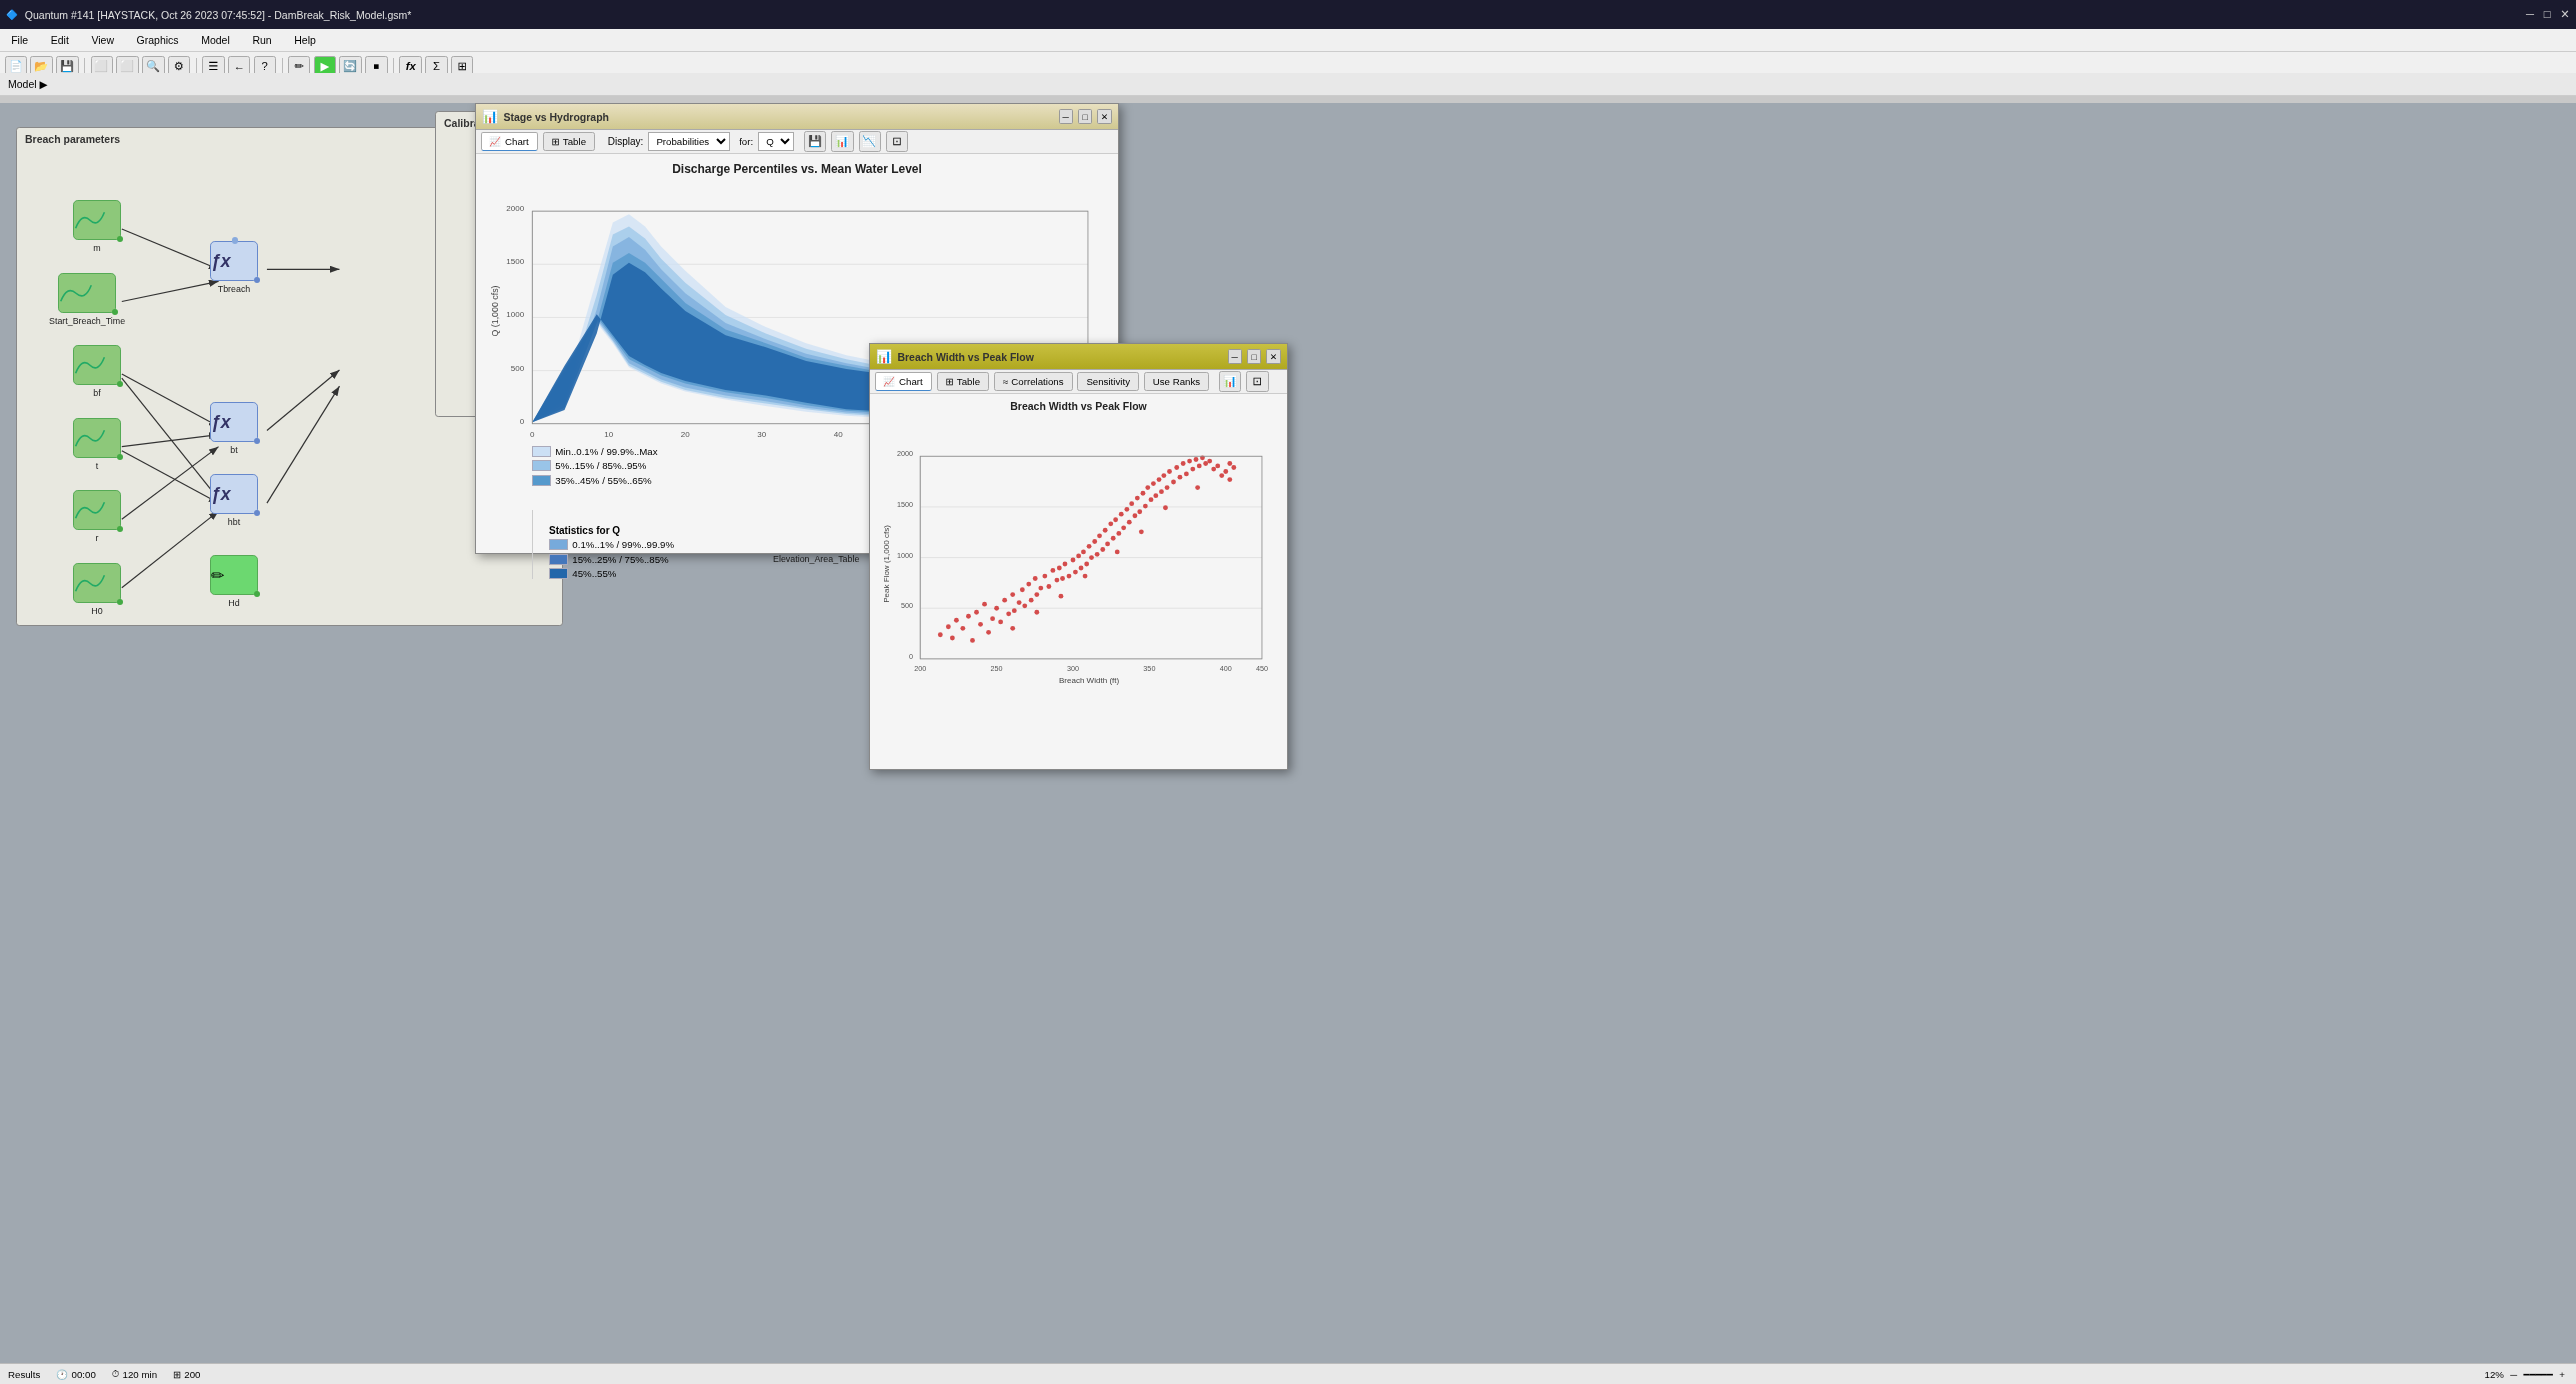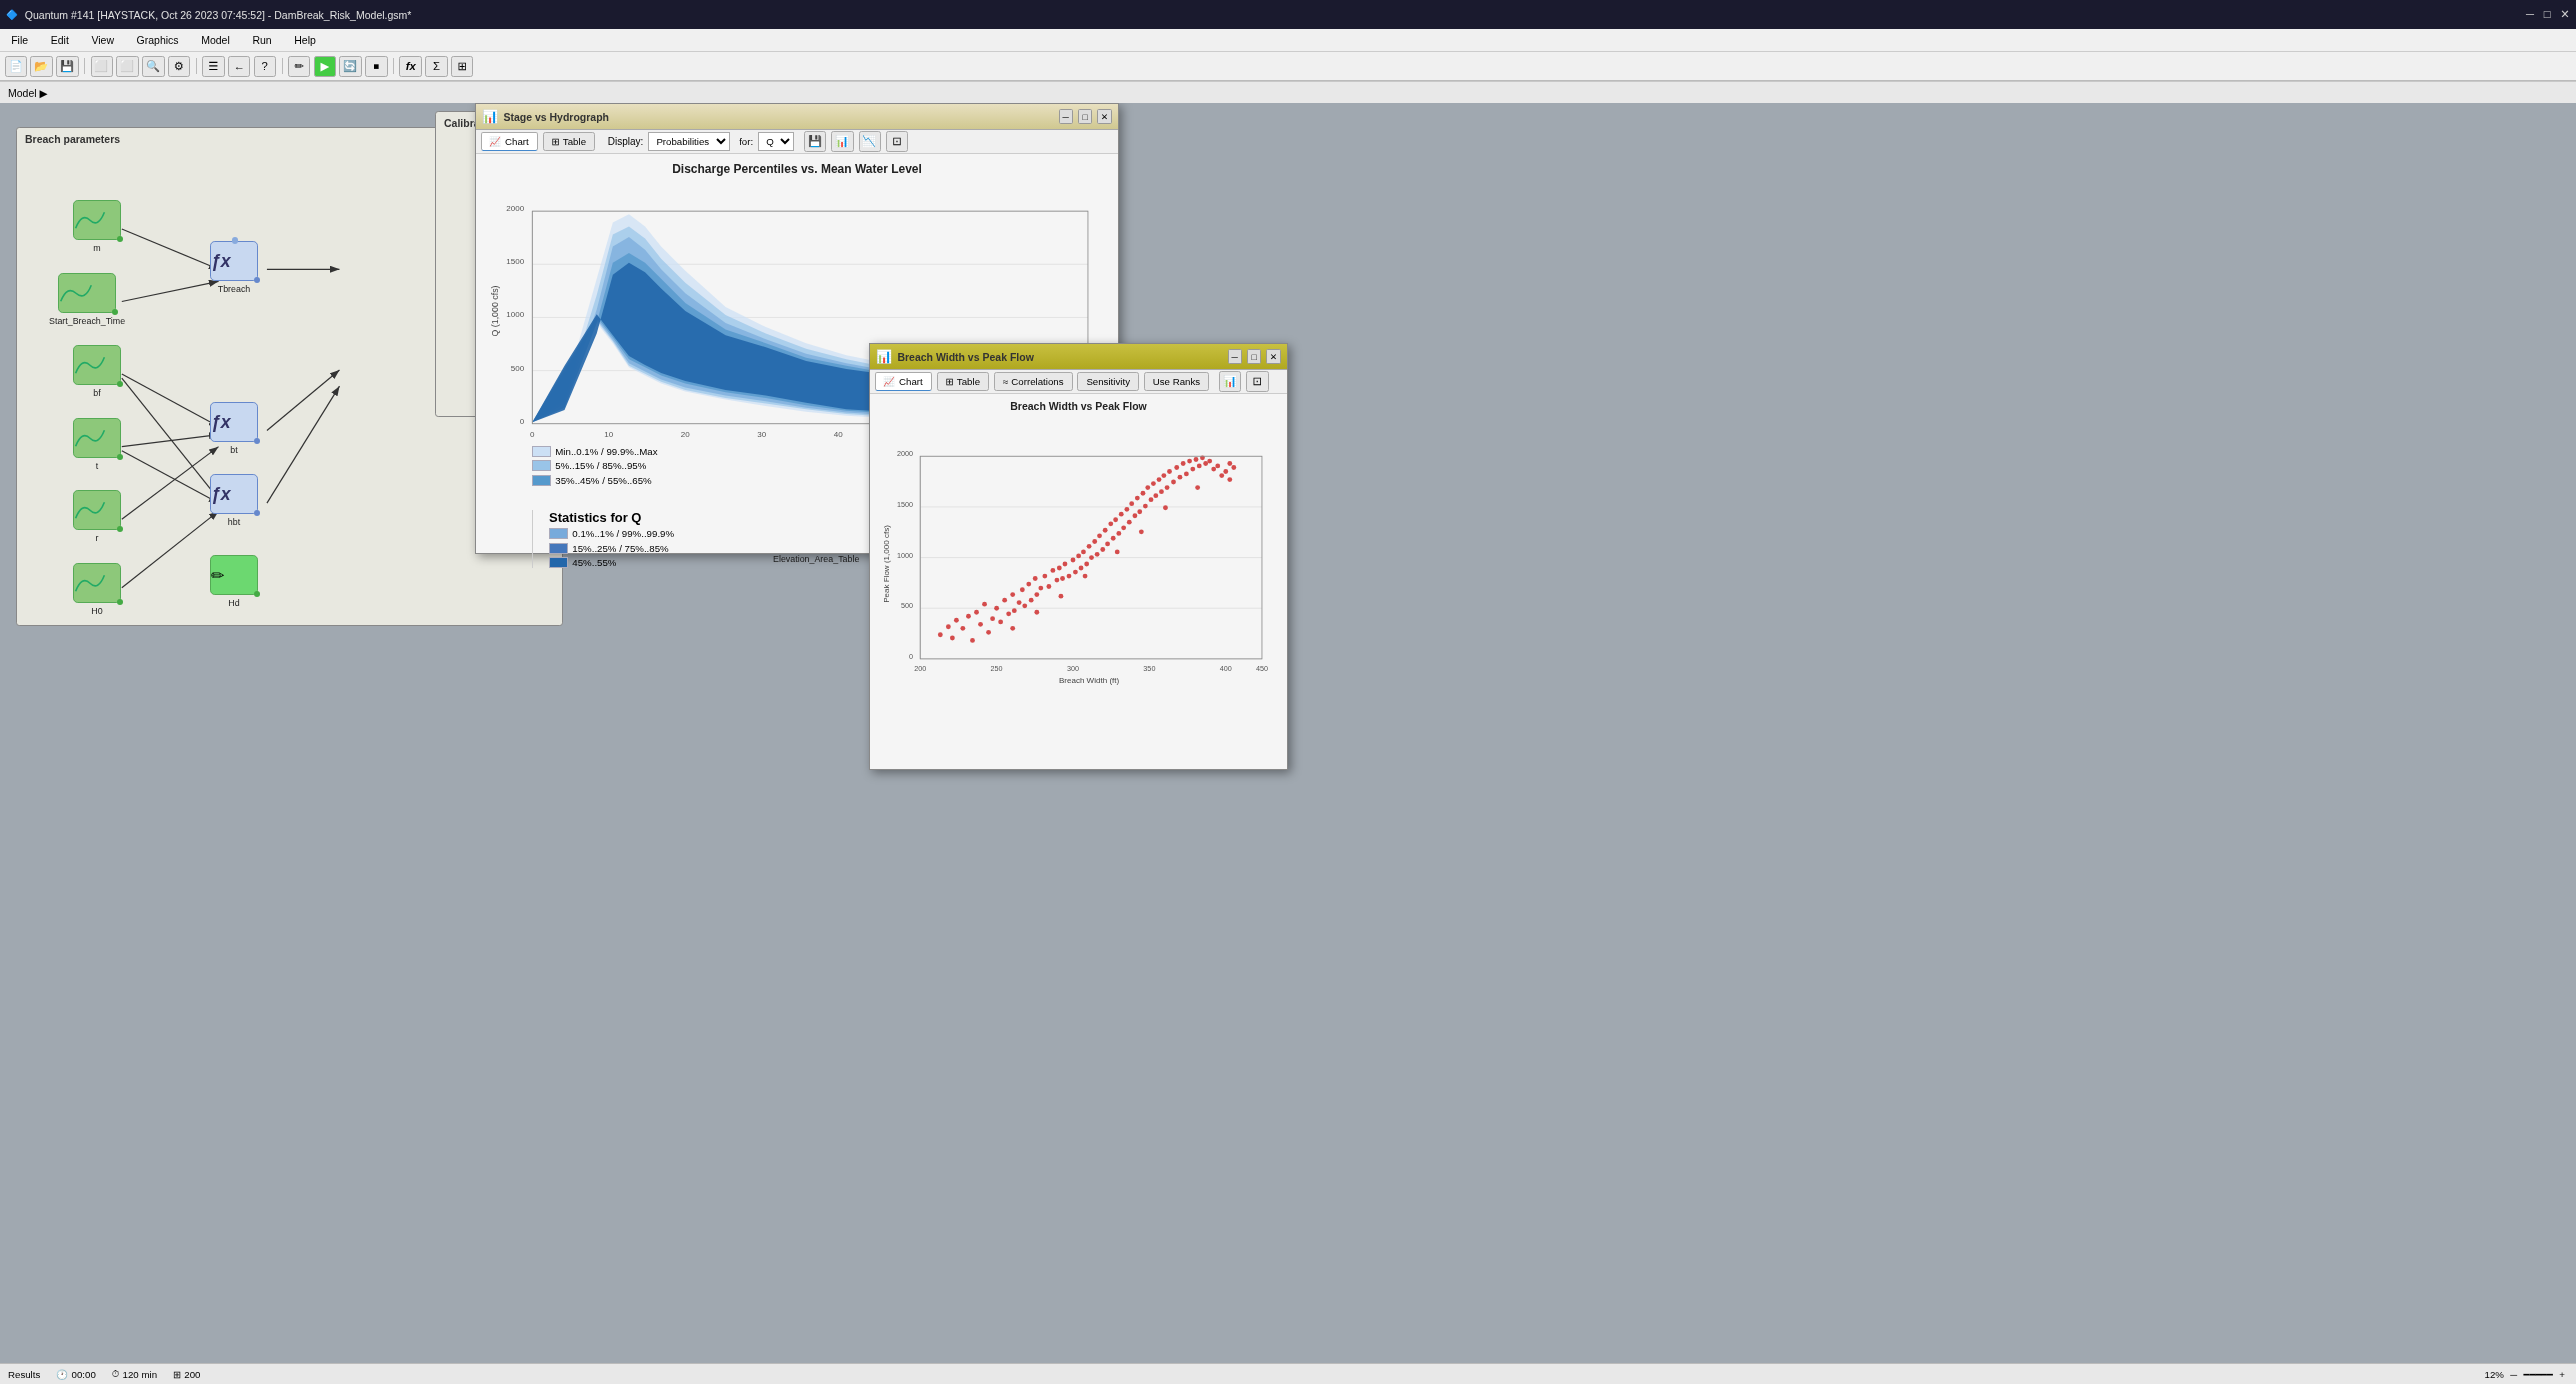--- a/index.html
+++ b/index.html
@@ -68,21 +68,21 @@
 
     
     .breadcrumb {
       background: #e8e8e8;
       height: 22.5px;
       display: flex;
       align-items: center;
       padding: 0 8px;
       border-bottom: 0.8px solid #ccc;
       position: absolute;
-      top: 82px; left: 0; right: 0;
+      top: 73px; left: 0; right: 0;
       font-size: 10.5px;
     }
 
     
     .main-canvas {
       position: absolute;
       top: 103px; left: 0; right: 0; bottom: 22.5px;
       background: #a0a8b0;
       overflow: hidden;
     }
@@ -622,21 +622,21 @@
           <div class="legend-item">
             <span class="legend-color" style="background:#99c4e8;border:0.8px solid #aab;"></span>
             <span>5%..15% / 85%..95%</span>
           </div>
           <div class="legend-item">
             <span class="legend-color" style="background:#5599cc;border:0.8px solid #aab;"></span>
             <span>35%..45% / 55%..65%</span>
           </div>
         </div>
         <div style="display:flex;flex-direction:column;gap:3.2px;padding-left:16px;border-left:0.8px solid #ccc;">
-          <div style="font-weight:bold;font-size:13px;">Statistics for Q</div>
+          <div style="font-weight:bold;font-size:10px;margin-top:15px;">Statistics for Q</div>
           <div class="legend-item">
             <span class="legend-color" style="background:#77aadb;border:0.8px solid #aab;"></span>
             <span>0.1%..1% / 99%..99.9%</span>
           </div>
           <div class="legend-item">
             <span class="legend-color" style="background:#4477bb;border:0.8px solid #aab;"></span>
             <span>15%..25% / 75%..85%</span>
           </div>
           <div class="legend-item">
             <span class="legend-color" style="background:#2266aa;border:0.8px solid #aab;"></span>

